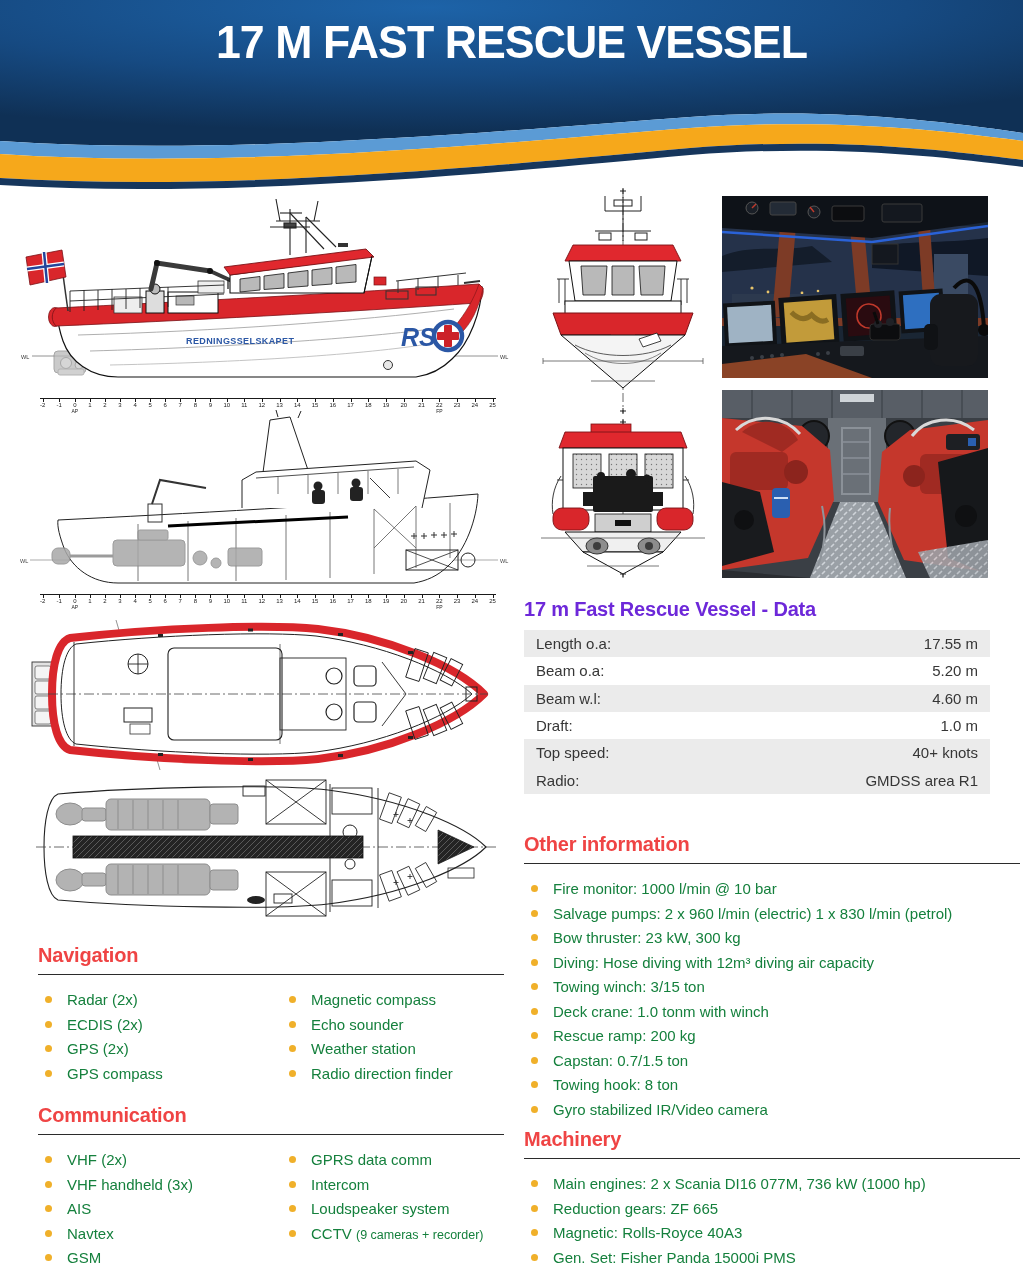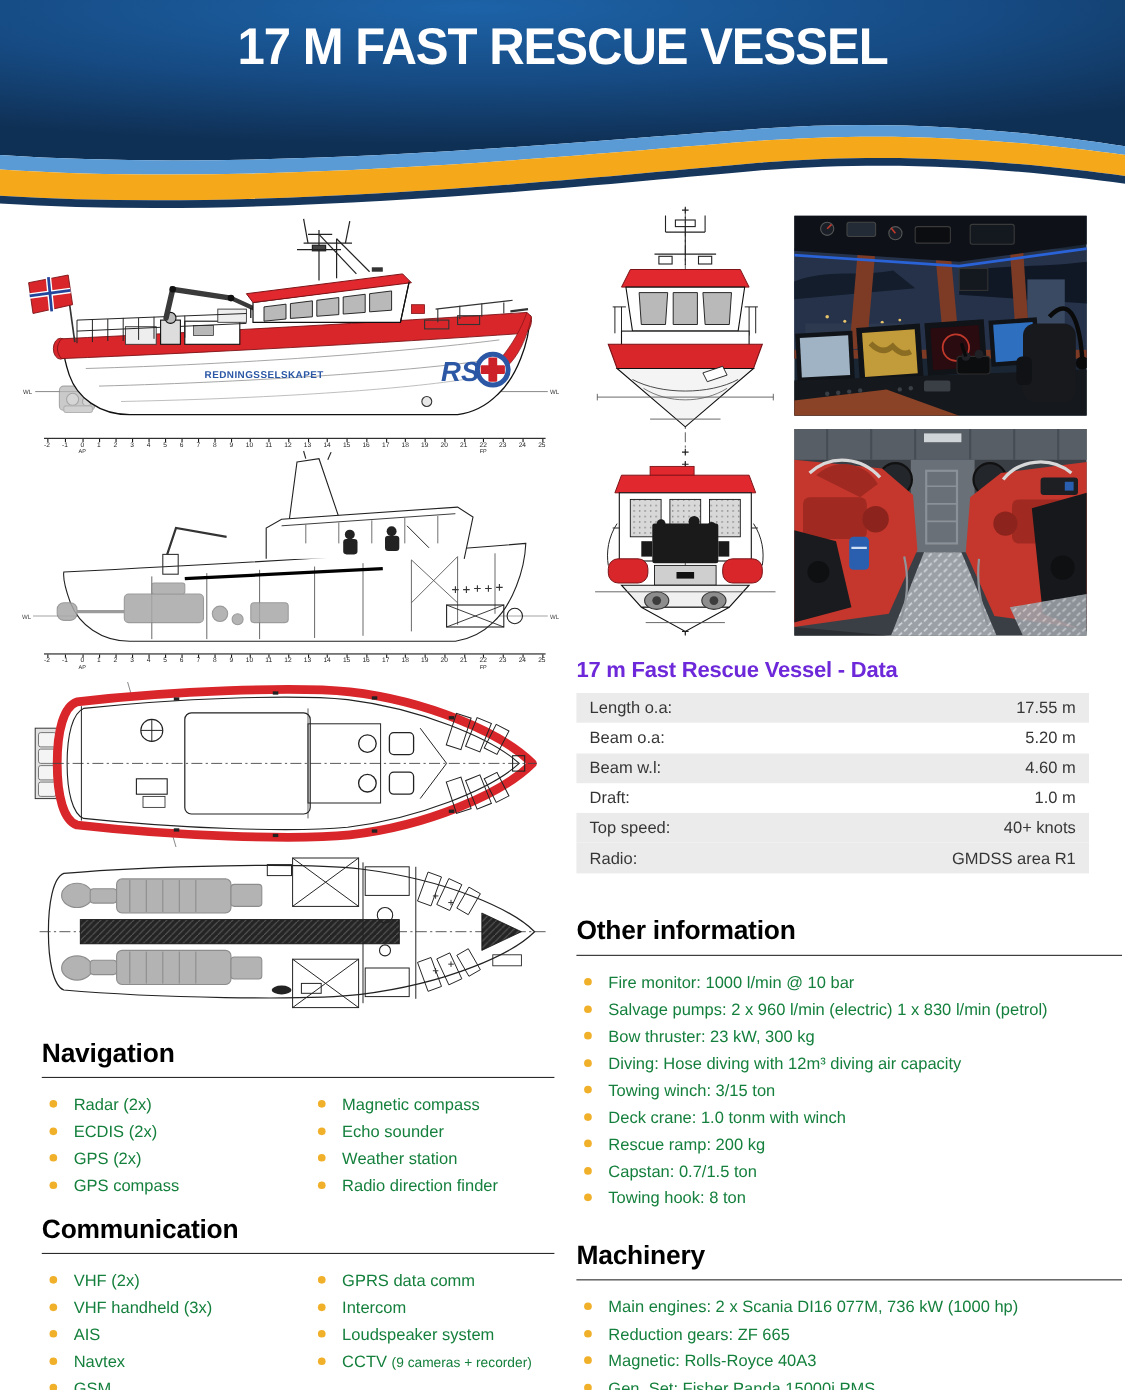--- a/index.html
+++ b/index.html
@@ -8,21 +8,21 @@
   .abs{position:absolute;}
 
   
   .header{position:absolute;top:0;left:0;width:932px;height:200px;}
   .header svg{display:block;}
   .page-title{position:absolute;top:14px;left:0;width:1023px;margin:0;text-align:center;
     font-size:47px;font-weight:800;color:#ffffff;letter-spacing:-1px;
     transform:scaleX(.95);transform-origin:center;}
 
   
-  .info-section h2{margin:0;font-size:24px;font-weight:700;color:#000000;letter-spacing:-.2px;}
+  .info-section h2{margin:0;font-size:20px;font-weight:700;color:#ef4444;letter-spacing:-.2px;}
   .info-section .rule{border-bottom:1.6px solid #2b2b2b;margin-top:7px;margin-bottom:13px;}
 
   
   .list .li{display:flex;align-items:baseline;font-size:15px;line-height:24.5px;color:#15803d;white-space:nowrap;}
   .list .bullet{flex:none;width:7px;height:7px;border-radius:50%;background:#f0b02a;
     margin-left:7px;margin-right:15px;position:relative;top:-2px;}
   .list .li-text .small{font-size:12.5px;}
   .cols{display:flex;}
   .cols .col1{width:244px;}
   .cols .col2{flex:1;}
@@ -722,20 +722,24 @@
         <span class="li-text">Rescue ramp: 200 kg</span>
       </div>
       <div class="li">
         <span class="bullet"></span>
         <span class="li-text">Capstan: 0.7/1.5 ton</span>
       </div>
       <div class="li">
         <span class="bullet"></span>
         <span class="li-text">Towing hook: 8 ton</span>
       </div>
+      <div class="li">
+        <span class="bullet"></span>
+        <span class="li-text">Gyro stabilized IR/Video camera</span>
+      </div>
     </div>
 </section>
 
 <section class="abs info-section" style="left:38px;top:944px;width:466px;">
   <h2>Navigation</h2>
   <div class="rule"></div>
   <div class="cols">
     <div class="list col1">
         <div class="li">
           <span class="bullet"></span>

